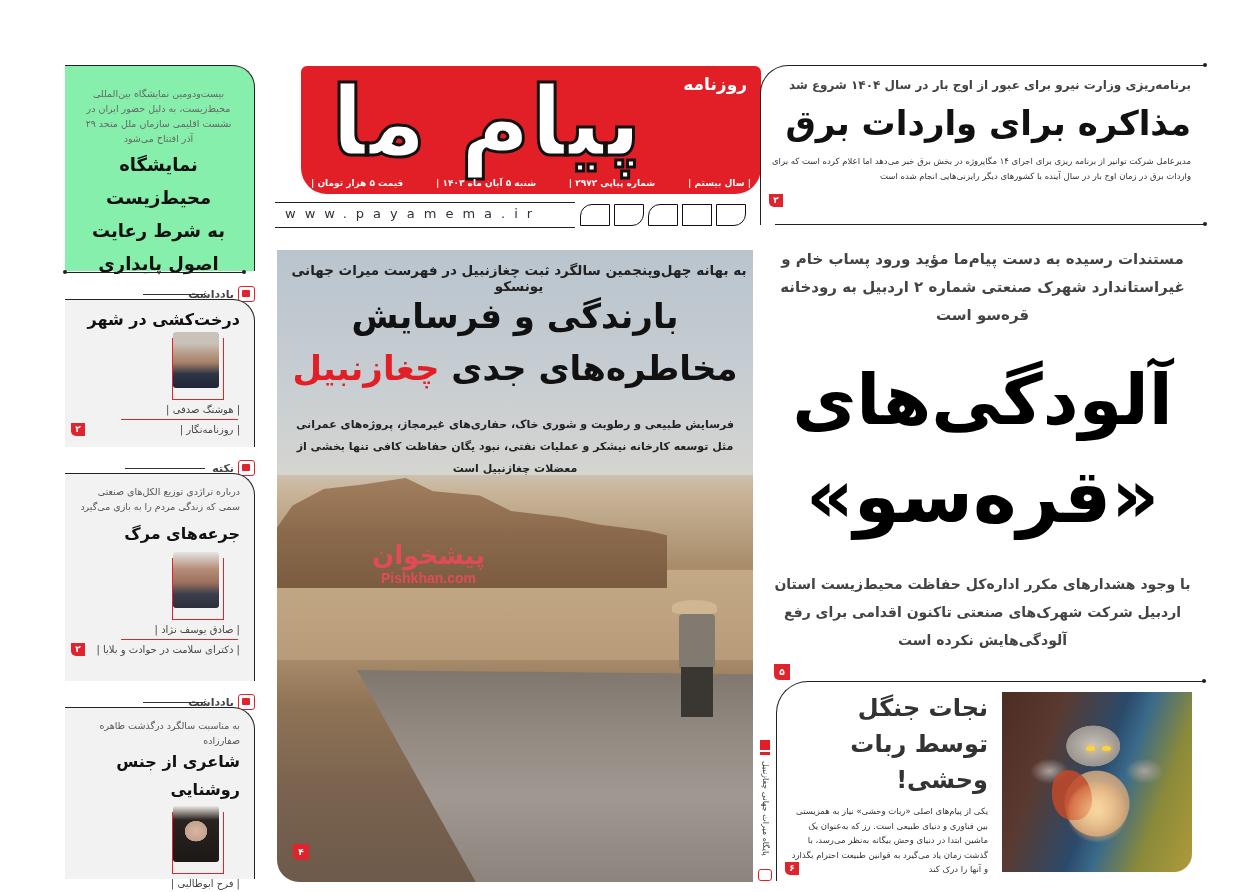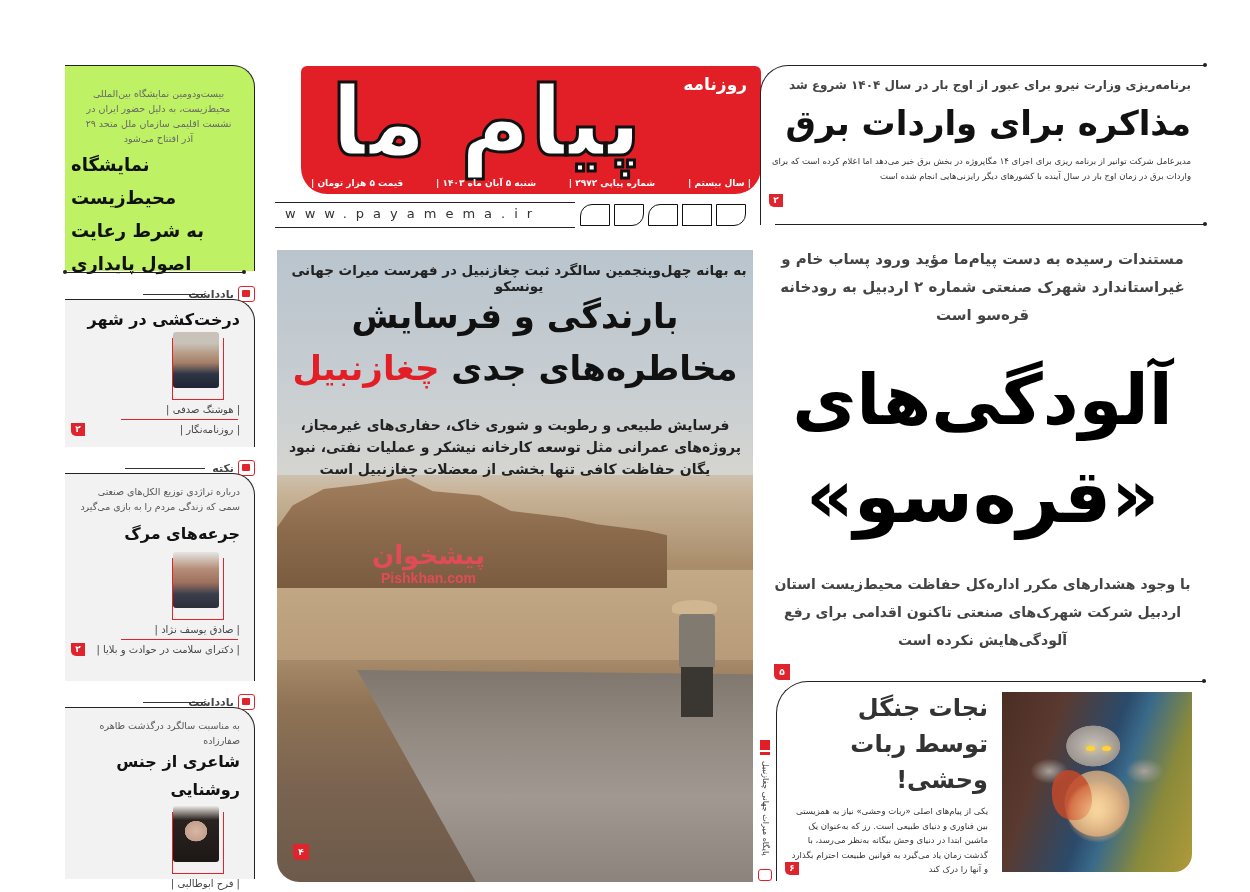--- a/index.html
+++ b/index.html
@@ -2,30 +2,30 @@
 <html><head>
 <meta charset="utf-8">
 <style>
   * { box-sizing: border-box; margin: 0; padding: 0; }
   html, body { width: 1250px; height: 892px; background: #ffffff; overflow: hidden; }
   body { position: relative; font-family: "DejaVu Sans", sans-serif; direction: rtl; color: #111; }
 
   
   .left-col { position: absolute; left: 65px; top: 65px; width: 190px; }
   .card { position: relative; background: #f2f2f2; border-right: 1.5px solid #222; border-top: 1.5px solid #222; border-top-right-radius: 22px; padding: 6px 8px 6px 6px; }
-  .card-nobg { background: #bef264; }
+  .card-nobg { background: #86efac; }
   .card-bottom-rule { position: absolute; left: 0; right: 10px; bottom: -2px; border-bottom: 1.5px solid #222; }
   .card-bottom-rule::before, .card-bottom-rule::after { content: ""; position: absolute; top: -2px; width: 4px; height: 4px; border-radius: 50%; background: #222; }
   .card-bottom-rule::before { left: -2px; }
   .card-bottom-rule::after { right: -2px; }
 
   .page-badge { display: inline-block; background: #e0242d; color: #fff; font-size: 9px; font-weight: bold; width: 14px; height: 13px; line-height: 13px; text-align: center; border-radius: 0 0 0 5px; font-family: "DejaVu Sans", sans-serif; }
 
   .c1-lead { font-size: 9.5px; line-height: 15px; color: #666; text-align: center; padding: 14px 8px 2px 8px; }
-  .c1-title { font-size: 18px; font-weight: bold; line-height: 33px; text-align: left; color: #111; }
+  .c1-title { font-size: 18px; font-weight: bold; line-height: 33px; text-align: center; color: #111; }
   .c1-badge-row { text-align: left; padding: 0 0 2px 0; }
 
   .section-tag { display: flex; align-items: center; gap: 4px; position: relative; height: 18px; background: #fff; }
   .section-tag .tag-icon { width: 17px; height: 16px; border: 1.5px solid #e0242d; border-radius: 3px; position: relative; }
   .section-tag .tag-icon::after { content: ""; position: absolute; left: 3px; top: 3px; width: 8px; height: 7px; background: #e0242d; border-radius: 1px; }
   .section-tag .tag-label { font-size: 11px; color: #444; font-weight: bold; }
   .section-tag .tag-line { position: absolute; right: 50px; left: 78px; top: 9px; border-top: 1.5px solid #333; }
 
   .c-title { font-size: 16px; font-weight: bold; line-height: 28px; text-align: right; padding-right: 6px; color: #111; }
   .c-lead { font-size: 9.5px; line-height: 15px; color: #555; text-align: right; padding: 4px 6px 0 6px; }
@@ -66,21 +66,21 @@
   .pool { position: absolute; left: 80px; right: 0; top: 420px; height: 212px; background: linear-gradient(180deg, #7f776e 0%, #938b82 30%, #a09891 60%, #8c847c 100%); clip-path: polygon(0 0, 100% 2%, 100% 100%, 30% 100%); }
   .worker { position: absolute; left: 390px; top: 350px; width: 60px; height: 120px; }
   .worker .hat { position: absolute; left: 5px; top: 0; width: 45px; height: 14px; background: #d0b791; border-radius: 50% 50% 20% 20%; }
   .worker .body { position: absolute; left: 12px; top: 14px; width: 36px; height: 55px; background: #807a70; border-radius: 4px; }
   .worker .legs { position: absolute; left: 14px; top: 67px; width: 32px; height: 50px; background: #3a3632; }
 
   .feature-kicker { position: absolute; top: 12px; left: 0; right: 0; text-align: center; font-size: 13.5px; font-weight: bold; color: #222; margin-left: 8px; }
   .feature-title-1 { position: absolute; top: 44px; left: 0; right: 0; text-align: center; font-size: 34px; font-weight: bold; color: #111; line-height: 44px; }
   .feature-title-2 { position: absolute; top: 96px; left: 0; right: 0; text-align: center; font-size: 34px; font-weight: bold; color: #111; line-height: 44px; }
   .feature-title-2 .red { color: #e21f26; }
-  .feature-summary { position: absolute; top: 164px; left: 10px; right: 10px; text-align: center; font-size: 14px; font-weight: bold; color: #222; line-height: 22px; }
+  .feature-summary { position: absolute; top: 164px; left: 10px; right: 10px; text-align: center; font-size: 11px; font-weight: bold; color: #222; line-height: 22px; }
   .watermark { position: absolute; left: 95px; top: 290px; color: #ea4a5a; text-align: center; direction: rtl; }
   .watermark .wm-fa { font-size: 26px; font-weight: bold; opacity: 0.9; }
   .watermark .wm-en { font-size: 14px; font-weight: bold; direction: ltr; font-family: "Liberation Sans", sans-serif; opacity: 0.9; }
   .feature-badge { position: absolute; left: 16px; bottom: 22px; }
 
   .vertical-credit { position: absolute; left: 482px; top: 670px; width: 16px; height: 145px; display: flex; flex-direction: column; align-items: center; }
   .vertical-credit .vc-badge { width: 10px; height: 10px; background: #e21f26; margin-top: 4px; }
   .vertical-credit .vc-bar { width: 10px; height: 3px; background: #e21f26; margin-top: 2px; }
   .vertical-credit .vc-text { writing-mode: vertical-rl; font-size: 8px; color: #333; margin-top: 6px; }
   .vertical-credit .vc-cam { width: 14px; height: 12px; border: 1.5px solid #e21f26; border-radius: 3px; margin-top: auto; }

